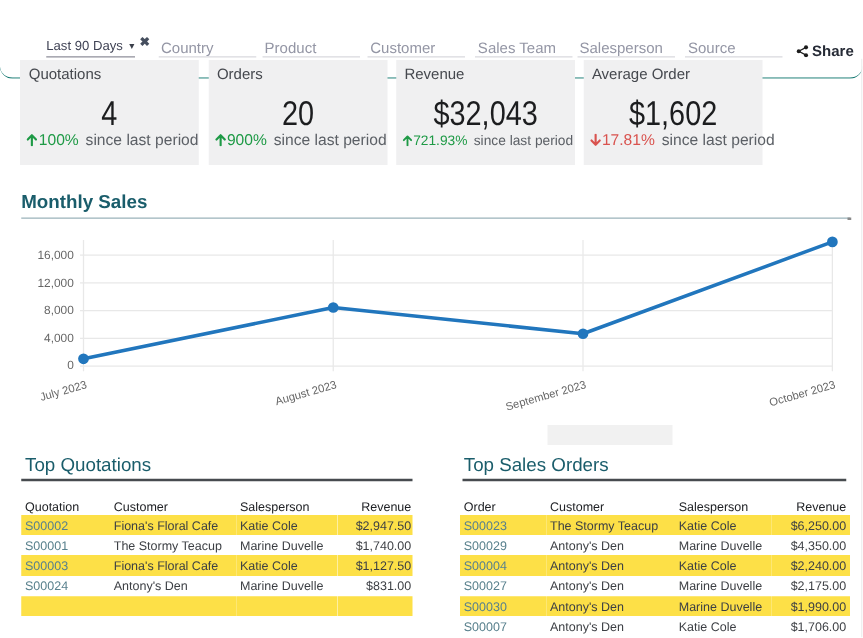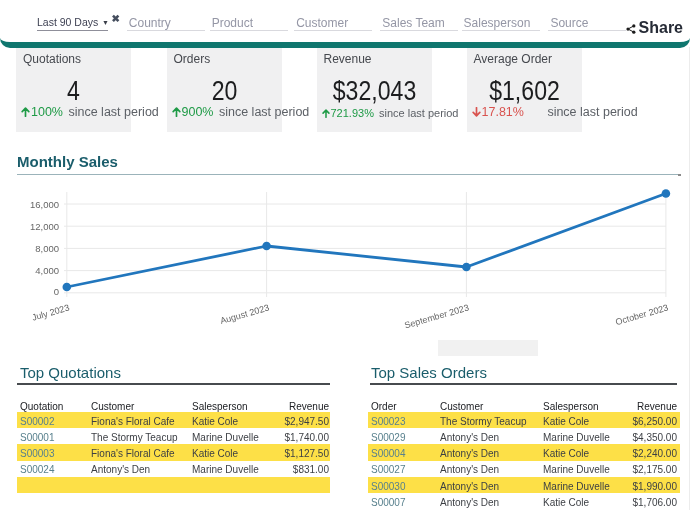--- a/index.html
+++ b/index.html
@@ -1,36 +1,36 @@
 <!DOCTYPE html>
 <html><head>
 <meta charset="utf-8">
 <style>
   * { margin:0; padding:0; box-sizing:border-box; }
   html,body { width:690px; height:510px; background:#fff; font-family:"Liberation Sans", sans-serif; overflow:hidden; }
   #page { position:relative; width:690px; height:510px; background:#fff; }
   .abs { position:absolute; }
 
   
-  #topbar { position:absolute; left:0; top:2px; width:690px; height:46px; background:#fff; border-bottom:6px solid #0f766e;border-radius:10px; }
+  #topbar { position:absolute; left:0; top:17px; width:690px; height:46px; background:#fff; border-bottom:1px solid #0f766e;border-radius:10px; }
   .ffield { position:absolute; top:12px; height:17px; font-size:12px; color:#9496a5; border-bottom:1px solid #d9d9de; }
   .ffield span { display:block; padding-top:2px; padding-left:2px; }
   #facet { position:absolute; left:37px; top:12px; height:17px; font-size:10.5px; color:#3f4254; border-bottom:1px solid #8f8f9a; width:71px; white-space:nowrap; overflow:visible;}
   #facet > span { display:block; padding-top:2px; }
   #facet .caret { position:absolute; left:65px; top:5px; font-size:7px; color:#3a3f4a; }
   #fx { position:absolute; left:111.5px; top:10.5px; font-size:10px; font-weight:bold; color:#454e5e; }
-  #share { position:absolute; right:7px; top:17px; font-size:16px; font-weight:bold; color:#262b36; }
+  #share { position:absolute; right:7px; top:17px; font-size:12px; font-weight:bold; color:#262b36; }
 
   
-  .card { position:absolute; top:48px; width:115px; height:84px; background:#f0f0f1; }
+  .card { position:absolute; top:48px; width:143px; height:84px; background:#f0f0f1; }
   .card .lbl { position:absolute; left:7px; top:4px; font-size:12px; color:#45484e; }
   .card .num { position:absolute; left:0; width:100%; top:27px; text-align:center; font-size:27.5px; color:#1c1d1f; transform:scaleX(0.84); }
   .card .delta { position:absolute; left:5px; top:57px; font-size:12.5px; color:#5c6066; white-space:nowrap; }
   .up { color:#1e9a46; margin-left:1px; margin-right:2px; }
-  .down { color:#d9534f; margin-left:1px; margin-right:20px; }
+  .down { color:#d9534f; margin-left:1px; margin-right:2px; }
 
   
   .h-chart { position:absolute; left:17px; top:153px; font-size:15px; font-weight:bold; color:#1a5d6b; }
   .h-chart-line { position:absolute; left:17px; top:174px; width:663px; height:1px; background:#9bb3ba; }
 
   .tbl-head { position:absolute; font-size:15px; font-weight:normal; color:#1a5d6b; }
   .tbl-head-line { position:absolute; height:2px; background:#474b4f; }
 
   table.dash { position:absolute; border-collapse:collapse; table-layout:fixed; font-size:10px; color:#3c3f44; }
   table.dash th { font-weight:normal; color:#202226; text-align:left; height:12px; padding:1.5px 3px 0; white-space:nowrap; }

